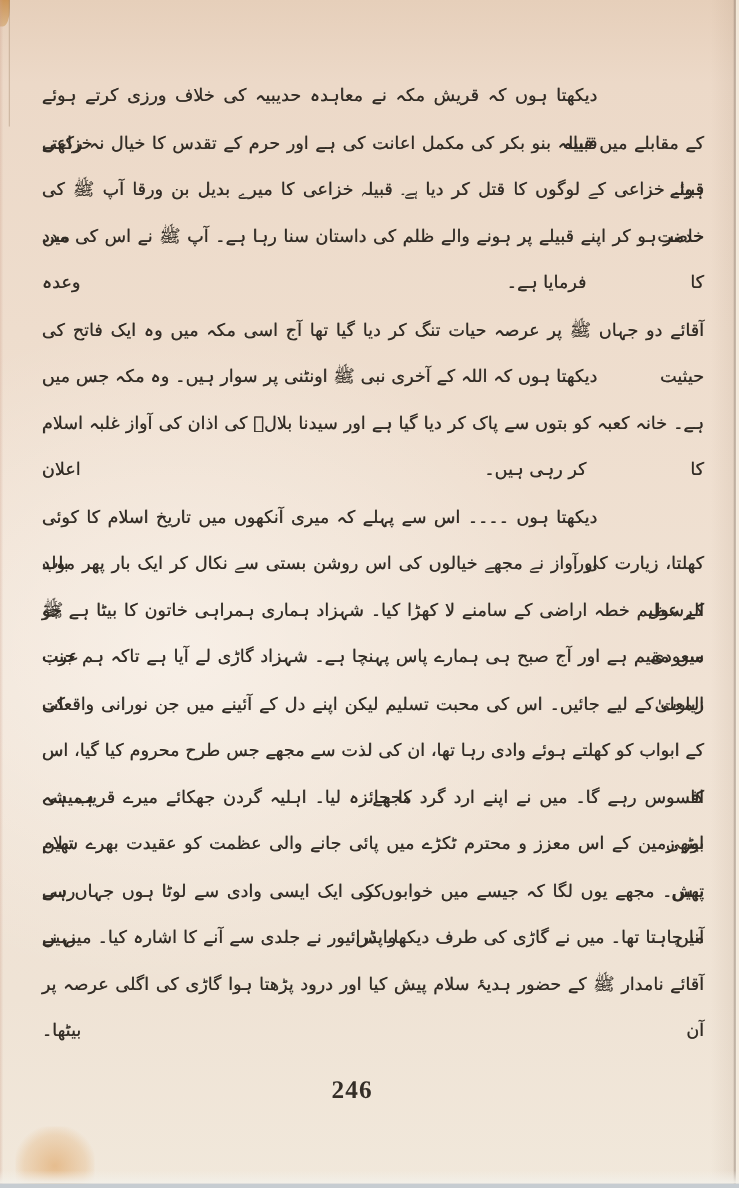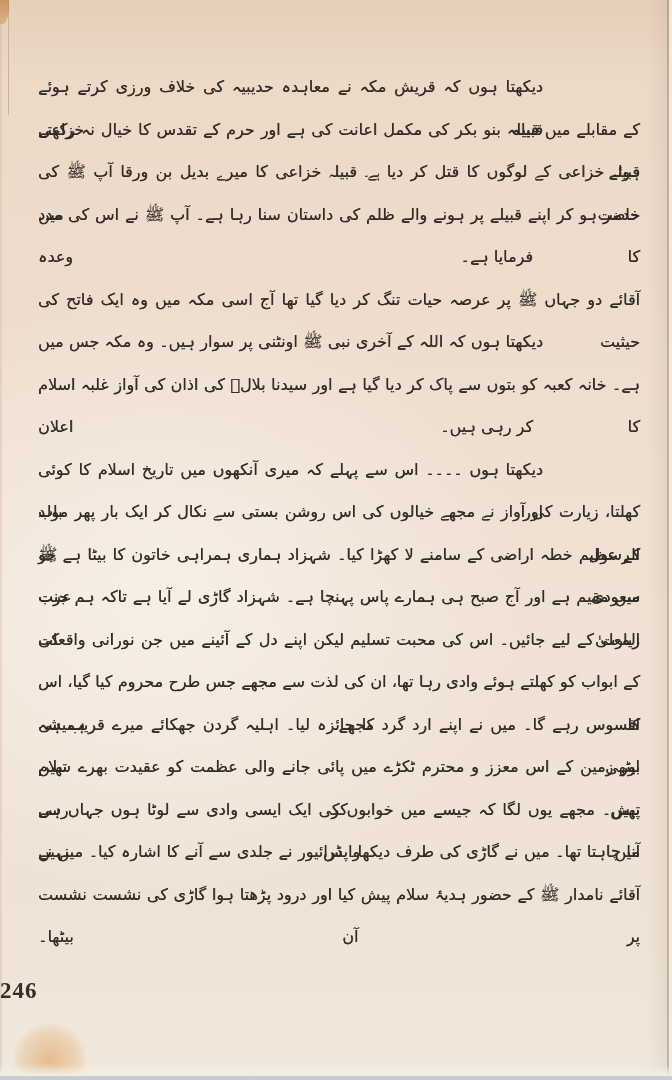--- a/index.html
+++ b/index.html
@@ -78,21 +78,21 @@
   .line.first { padding-right: 97px; }
   .line.short {
     text-align: center;
     text-align-last: right;
     padding-right: 107px;
   }
 
   .pagenum {
     position: absolute;
     top: 978px; left: 0; width: 640px;
-    text-align: left;
+    text-align: center;
     font-family: "Liberation Serif", serif;
     font-weight: bold;
     font-size: 23px;
     color: #342e27;
     letter-spacing: 1px;
   }
 </style>
 </head>
 <body>
 
@@ -125,21 +125,21 @@
       <div class="line first">دیکھتا ہوں ۔۔۔۔ اس سے پہلے کہ میری آنکھوں میں تاریخ اسلام کا کوئی اور باب</div>
       <div class="line">کھلتا، زیارت کی آواز نے مجھے خیالوں کی اس روشن بستی سے نکال کر ایک بار پھر مولد الرسول ﷺ</div>
       <div class="line">کے عظیم خطہ اراضی کے سامنے لا کھڑا کیا۔ شہزاد ہماری ہمراہی خاتون کا بیٹا ہے جو سعودی عرب</div>
       <div class="line">میں مقیم ہے اور آج صبح ہی ہمارے پاس پہنچا ہے۔ شہزاد گاڑی لے آیا ہے تاکہ ہم جنت المعلیٰ کی</div>
       <div class="line">زیارت کے لیے جائیں۔ اس کی محبت تسلیم لیکن اپنے دل کے آئینے میں جن نورانی واقعات</div>
       <div class="line">کے ابواب کو کھلتے ہوئے وادی رہا تھا، ان کی لذت سے مجھے جس طرح محروم کیا گیا، اس کا مجھے ہمیشہ</div>
       <div class="line">افسوس رہے گا۔ میں نے اپنے ارد گرد کا جائزہ لیا۔ اہلیہ گردن جھکائے میرے قریب ہی بیٹھی تھیں</div>
       <div class="line">اور زمین کے اس معزز و محترم ٹکڑے میں پائی جانے والی عظمت کو عقیدت بھرے سلام پیش کر رہی</div>
       <div class="line">تھیں۔ مجھے یوں لگا کہ جیسے میں خوابوں کی ایک ایسی وادی سے لوٹا ہوں جہاں سے میں واپس نہیں</div>
       <div class="line">آنا چاہتا تھا۔ میں نے گاڑی کی طرف دیکھا۔ ڈرائیور نے جلدی سے آنے کا اشارہ کیا۔ میں نے</div>
-      <div class="line">آقائے نامدار ﷺ کے حضور ہدیۂ سلام پیش کیا اور درود پڑھتا ہوا گاڑی کی نشست نشست پر آن بیٹھا۔</div>
+      <div class="line">آقائے نامدار ﷺ کے حضور ہدیۂ سلام پیش کیا اور درود پڑھتا ہوا گاڑی کی اگلی عرصہ پر آن بیٹھا۔</div>
     </div>
   </div>
 
   <div class="pagenum">246</div>
 
   <div class="paper-stain"></div>
   <div class="bottom-light-strip"></div>
   <div class="bottom-gray-strip"></div>
 
 </div>

